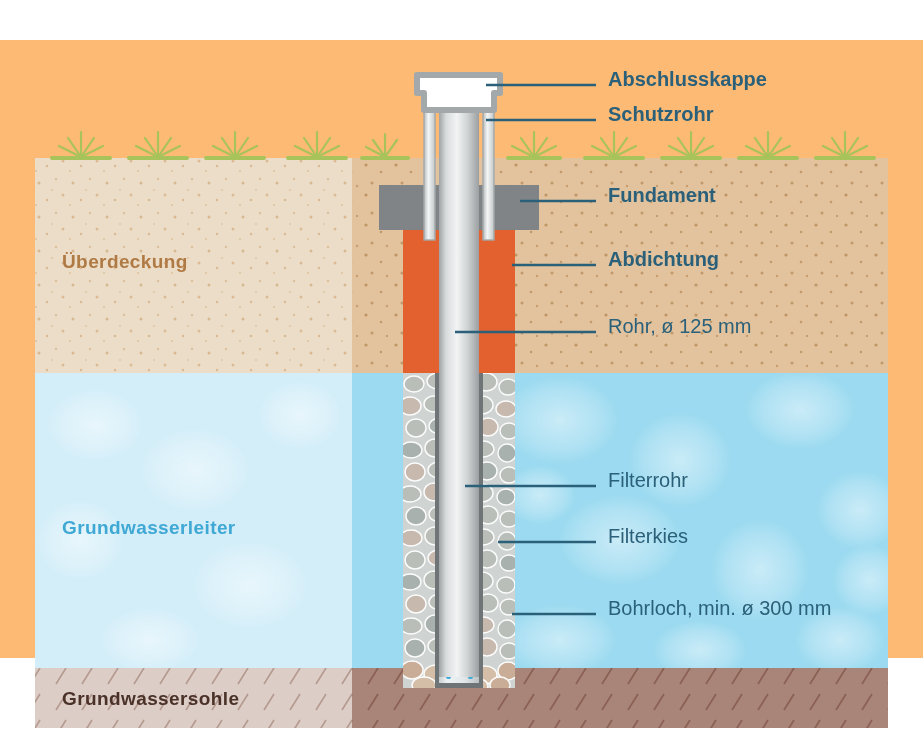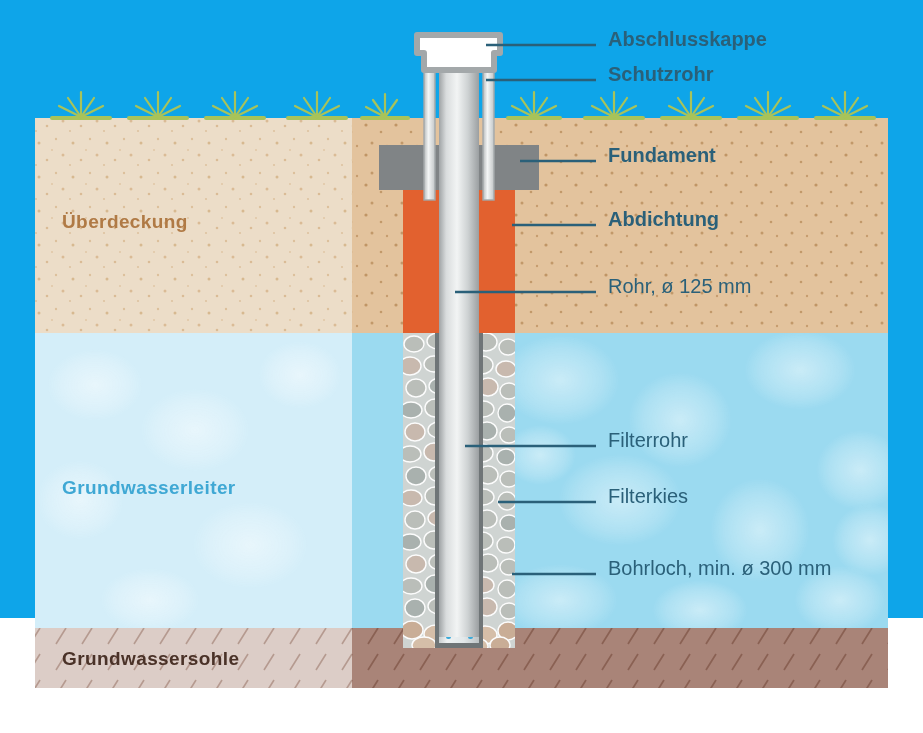--- a/index.html
+++ b/index.html
@@ -1,17 +1,17 @@
 <!DOCTYPE html>
 <html><head>
 <meta charset="utf-8">
 <style>
   html,body{margin:0;padding:0;background:#ffffff;}
   body{width:923px;height:733px;overflow:hidden;font-family:"Liberation Sans",sans-serif;}
-  #stage{position:relative;width:923px;height:618px;background:#0ea5e9;}
+  #stage{position:relative;width:923px;height:618px;background:#fdba74;margin-top:40px;}
   svg#diagram{position:absolute;left:0;top:0;}
   .lbl{fill:#2a6079;font-family:"Liberation Sans",sans-serif;}
   .lbl-bold{font-weight:bold;}
   .layer-name{font-family:"Liberation Sans",sans-serif;font-weight:bold;font-size:19px;letter-spacing:.4px;}
 </style>
 </head>
 <body>
 
 <div id="stage">
 <svg id="diagram" width="923" height="733" viewBox="0 0 923 733">

